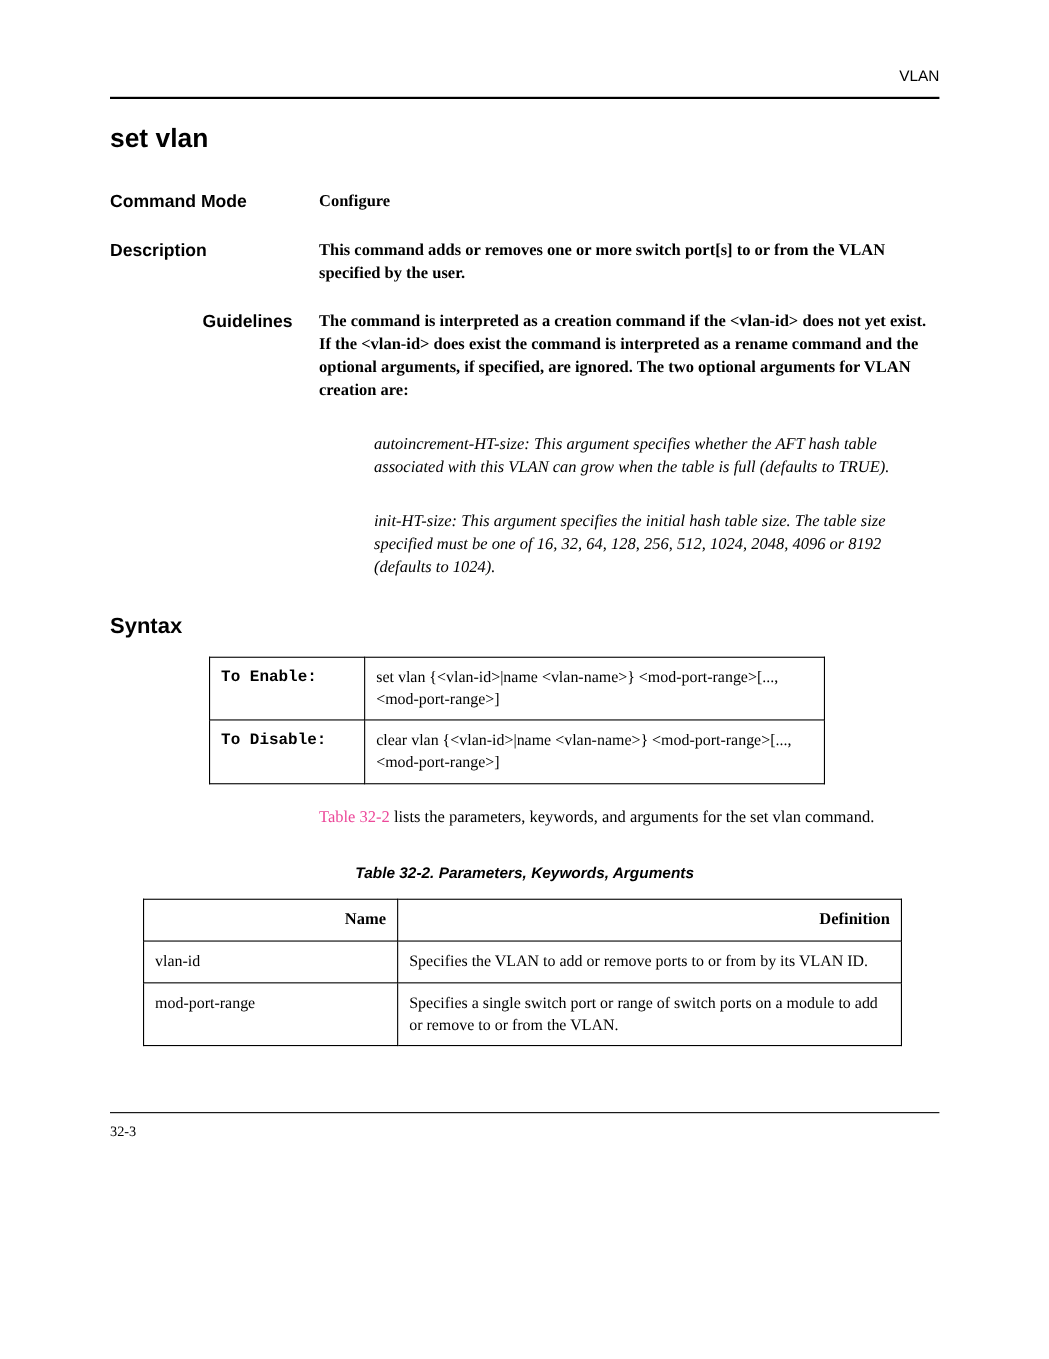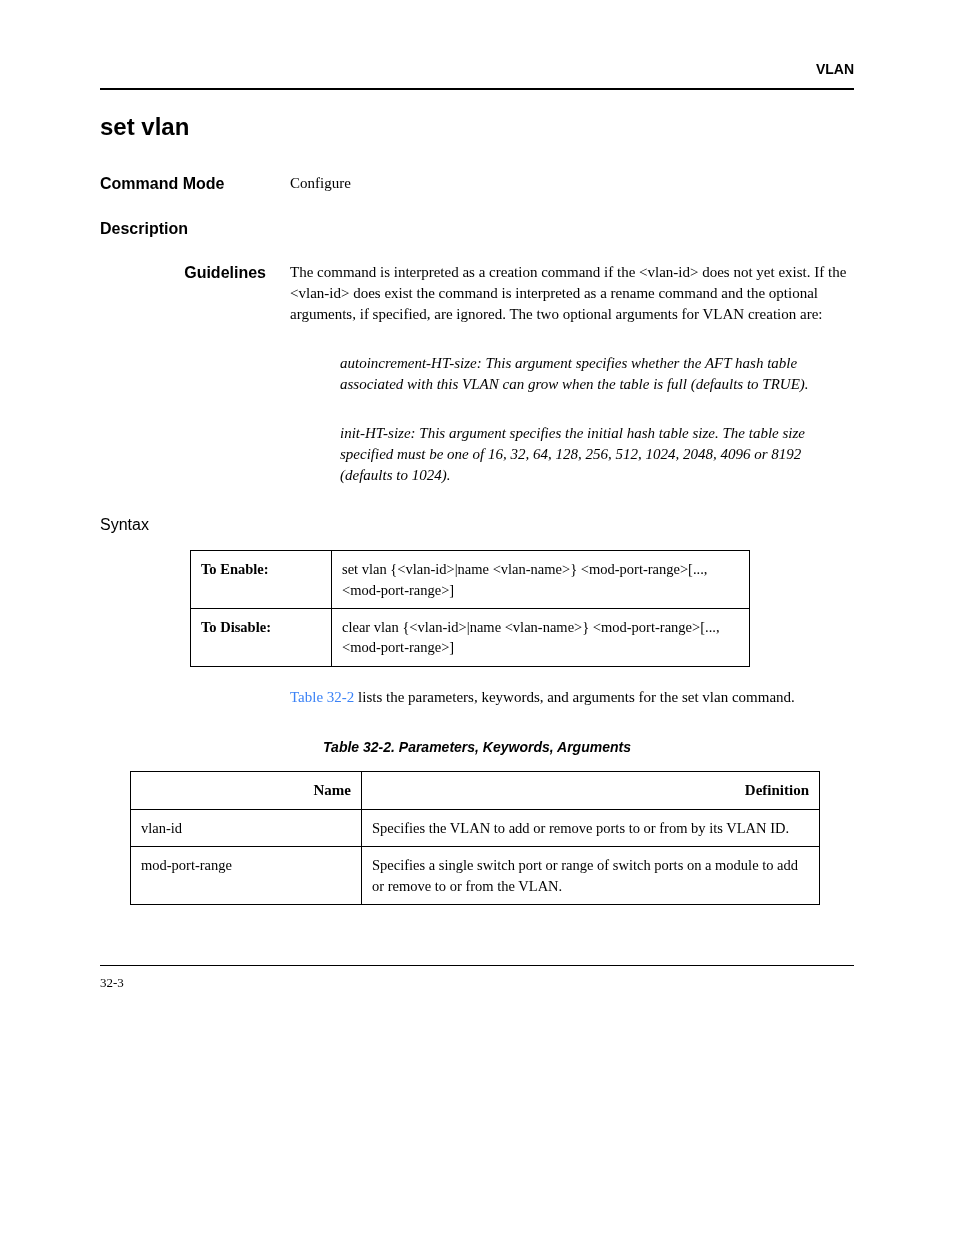--- a/index.html
+++ b/index.html
@@ -8,21 +8,21 @@
     color: #000;
     margin: 0;
     padding: 60px 100px 40px 100px;
     width: 954px;
     box-sizing: border-box;
     font-size: 15px;
     line-height: 1.4;
   }
   .header-label {
     text-align: right;
-    font-weight: bold;
+    font-weight: normal;
     font-family: Verdana, Arial, sans-serif;
     font-size: 14px;
     margin-bottom: 8px;
   }
   .top-rule {
     border: none;
     border-top: 2px solid #000;
     margin: 0 0 20px 0;
   }
   h1 {
@@ -44,53 +44,55 @@
     font-weight: bold;
     font-size: 16px;
   }
   .field-label.right {
     text-align: right;
     padding-right: 24px;
     box-sizing: border-box;
   }
   .field-value {
     flex: 1;
+    font-weight: bold;
   }
   .indented-para {
     margin-left: 240px;
     margin-bottom: 14px;
     margin-top: 28px;
     padding-right: 10px;
     font-style: italic;
   }
   .syntax-heading {
     font-family: Verdana, Arial, sans-serif;
-    font-weight: normal;
-    font-size: 16px;
+    font-weight: bold;
+    font-size: 20px;
     margin-top: 28px;
     margin-bottom: 14px;
   }
   table.syntax-table {
     border-collapse: collapse;
     margin-left: 90px;
     width: 560px;
     margin-top: 8px;
   }
   table.syntax-table td {
     border: 1px solid #000;
     padding: 8px 10px;
     vertical-align: top;
     font-size: 14.5px;
   }
   table.syntax-table td.st-label {
     font-weight: bold;
     width: 120px;
+    font-family: Liberation Mono, monospace;
   }
   .link {
-    color: #3b82f6;
+    color: #ec4899;
   }
   .after-table-note {
     margin-left: 190px;
     margin-top: 20px;
     margin-bottom: 30px;
   }
   .table-caption {
     text-align: center;
     font-weight: bold;
     font-style: italic;
@@ -136,20 +138,21 @@
 
 <h1>set vlan</h1>
 
 <div class="field">
   <div class="field-label">Command Mode</div>
   <div class="field-value">Configure</div>
 </div>
 
 <div class="field">
   <div class="field-label">Description</div>
+  <div class="field-value">This command adds or removes one or more switch port[s] to or from the VLAN specified by the user.</div>
 </div>
 
 <div class="field">
   <div class="field-label right">Guidelines</div>
   <div class="field-value">The command is interpreted as a creation command if the &lt;vlan-id&gt; does not yet exist. If the &lt;vlan-id&gt; does exist the command is interpreted as a rename command and the optional arguments, if specified, are ignored. The two optional arguments for VLAN creation are:</div>
 </div>
 
 <div class="indented-para">autoincrement-HT-size: This argument specifies whether the AFT hash table associated with this VLAN can grow when the table is full (defaults to TRUE).</div>
 <div class="indented-para">init-HT-size: This argument specifies the initial hash table size. The table size specified must be one of 16, 32, 64, 128, 256, 512, 1024, 2048, 4096 or 8192 (defaults to 1024).</div>
 

